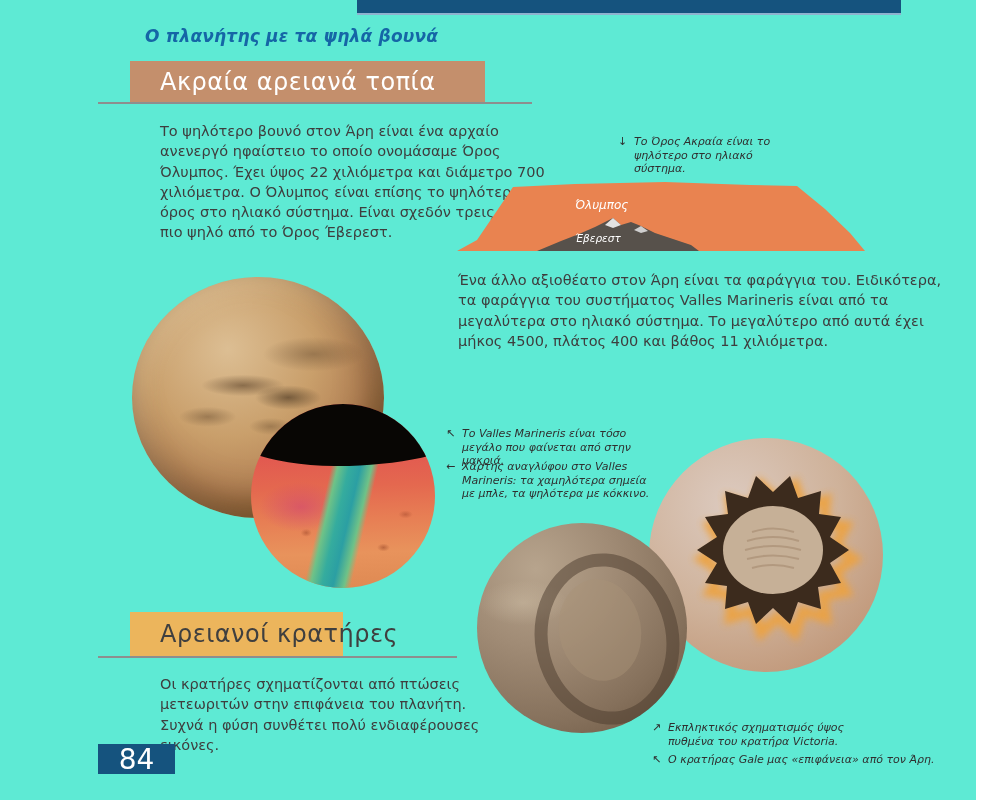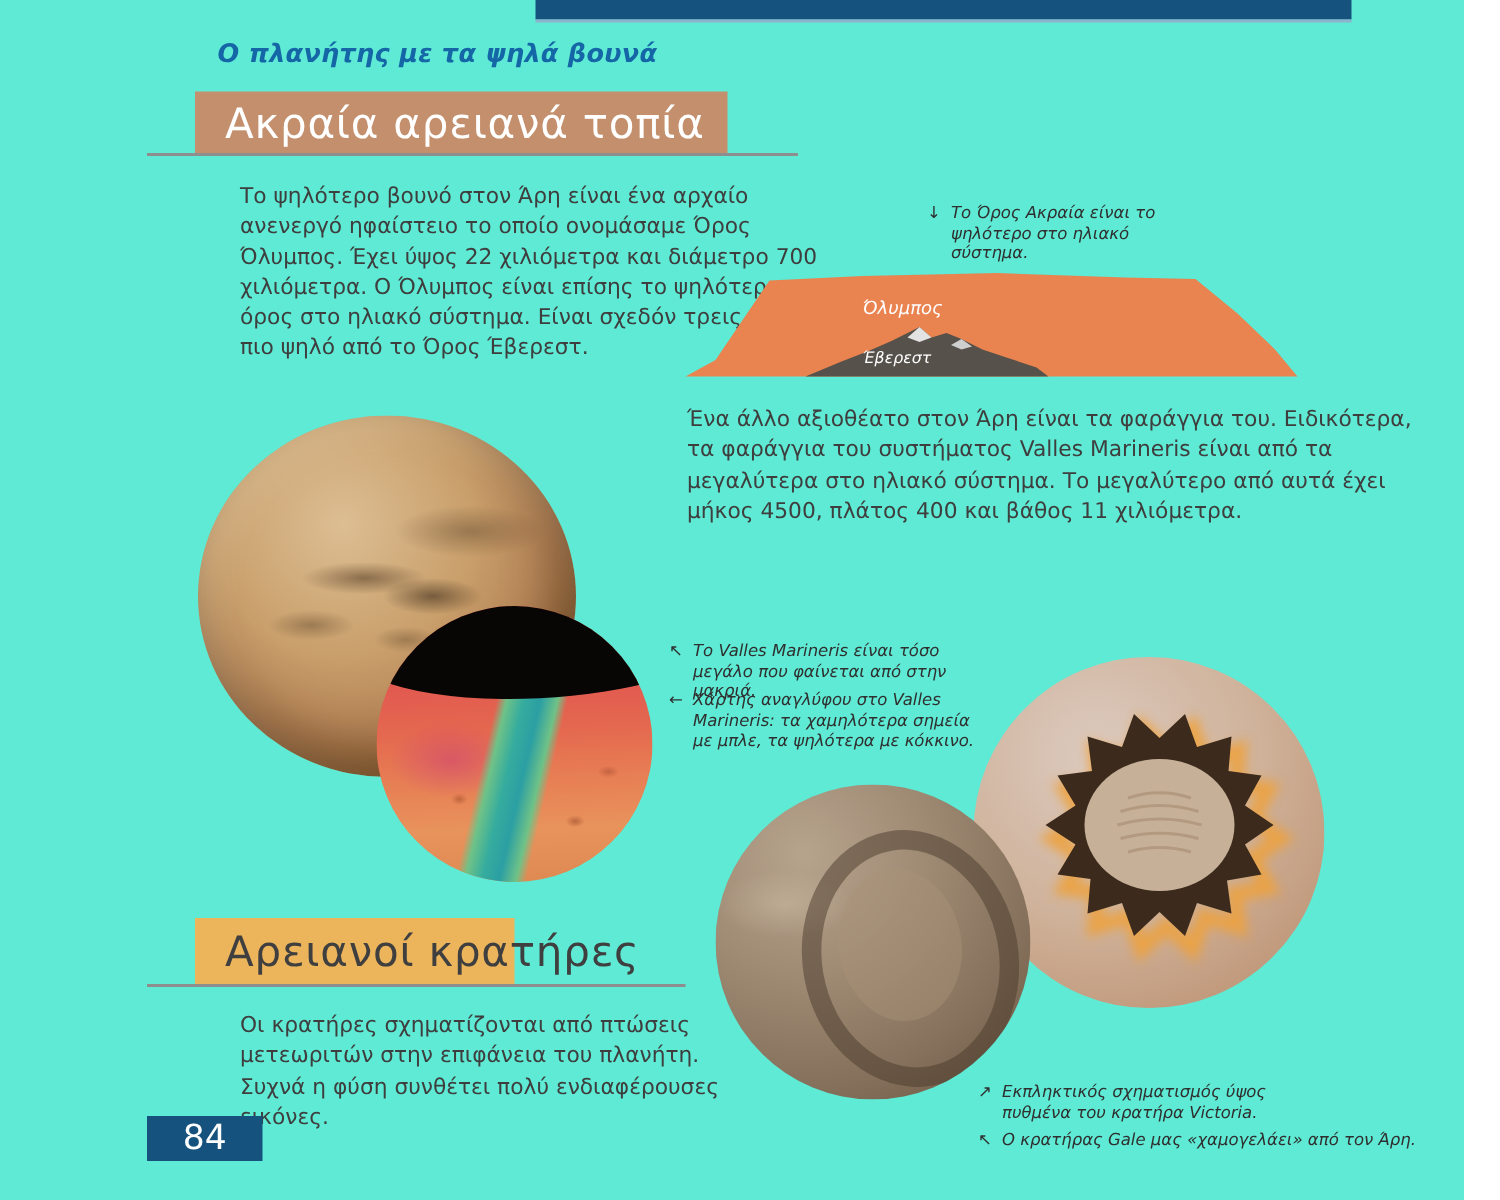--- a/index.html
+++ b/index.html
@@ -12,21 +12,21 @@
 
   .running-head{position:absolute;left:145px;top:26px;font-size:17px;font-style:italic;
                 font-weight:600;color:#1566A6;letter-spacing:.2px;}
 
   
   .banner{position:absolute;height:42px;display:flex;align-items:center;}
   .banner1{left:130px;top:61px;width:355px;background:#C48F6C;}
   .banner1 .banner-title{color:#ffffff;}
   .banner2{left:130px;top:612px;width:213px;height:44px;background:#ECB55C;}
   .banner2 .banner-title{color:#3F3F3F;white-space:nowrap;}
-  .banner-title{font-size:28px;padding-left:20px;letter-spacing:.5px;}
+  .banner-title{font-size:24px;padding-left:30px;letter-spacing:.5px;}
   .rule{position:absolute;height:2px;background:#8E8E8E;}
   .rule1{left:98px;top:102px;width:434px;}
   .rule2{left:98px;top:656px;width:359px;}
 
   .body-text{position:absolute;font-size:14.5px;line-height:20.3px;color:#3E3E3E;margin:0;}
   .para1{left:160px;top:121px;width:385px;}
   .para2{left:458px;top:270px;width:485px;}
   .para3{left:160px;top:674px;width:345px;}
 
   
@@ -82,21 +82,21 @@
       radial-gradient(circle at 28% 22%, #B7A48D 0%, #A08B75 35%, #85705B 70%, #66513C 100%);}
   .gale>div{position:absolute;}
   .gale-ring{left:58px;top:30px;width:118px;height:146px;border:13px solid rgba(73,58,44,.5);
     border-radius:50%;transform:rotate(-10deg);}
   .gale-floor{left:82px;top:56px;width:82px;height:102px;border-radius:50%;
     background:rgba(168,147,120,.45);transform:rotate(-10deg);}
 
   
   .page-num-box{position:absolute;left:98px;top:744px;width:77px;height:30px;background:#15537E;
     display:flex;align-items:center;justify-content:center;}
-  .page-num-box span{color:#ffffff;font-size:23px;}
+  .page-num-box span{color:#ffffff;font-size:28px;}
 </style>
 </head>
 <body>
 
 <div class="page">
 
   <div class="top-bar"></div>
   <div class="top-bar-underline"></div>
 
   <div class="running-head">Ο πλανήτης με τα ψηλά βουνά</div>
@@ -179,20 +179,20 @@
 
   <p class="body-text para3">Οι κρατήρες σχηματίζονται από πτώσεις μετεωριτών στην επιφάνεια του πλανήτη. Συχνά η φύση συνθέτει πολύ ενδιαφέρουσες εικόνες.</p>
 
   <div class="caption cap-victoria">
     <span class="arr">↗</span>
     <span>Εκπληκτικός σχηματισμός ύψος πυθμένα του κρατήρα Victoria.</span>
   </div>
 
   <div class="caption cap-gale">
     <span class="arr">↖</span>
-    <span>Ο κρατήρας Gale μας «χαμογελάει» από τον Άρη.</span>
+    <span>Ο κρατήρας Gale μας «επιφάνεια» από τον Άρη.</span>
   </div>
 
   <div class="page-num-box">
     <span>84</span>
   </div>
 
 </div>
 
 </body></html>

